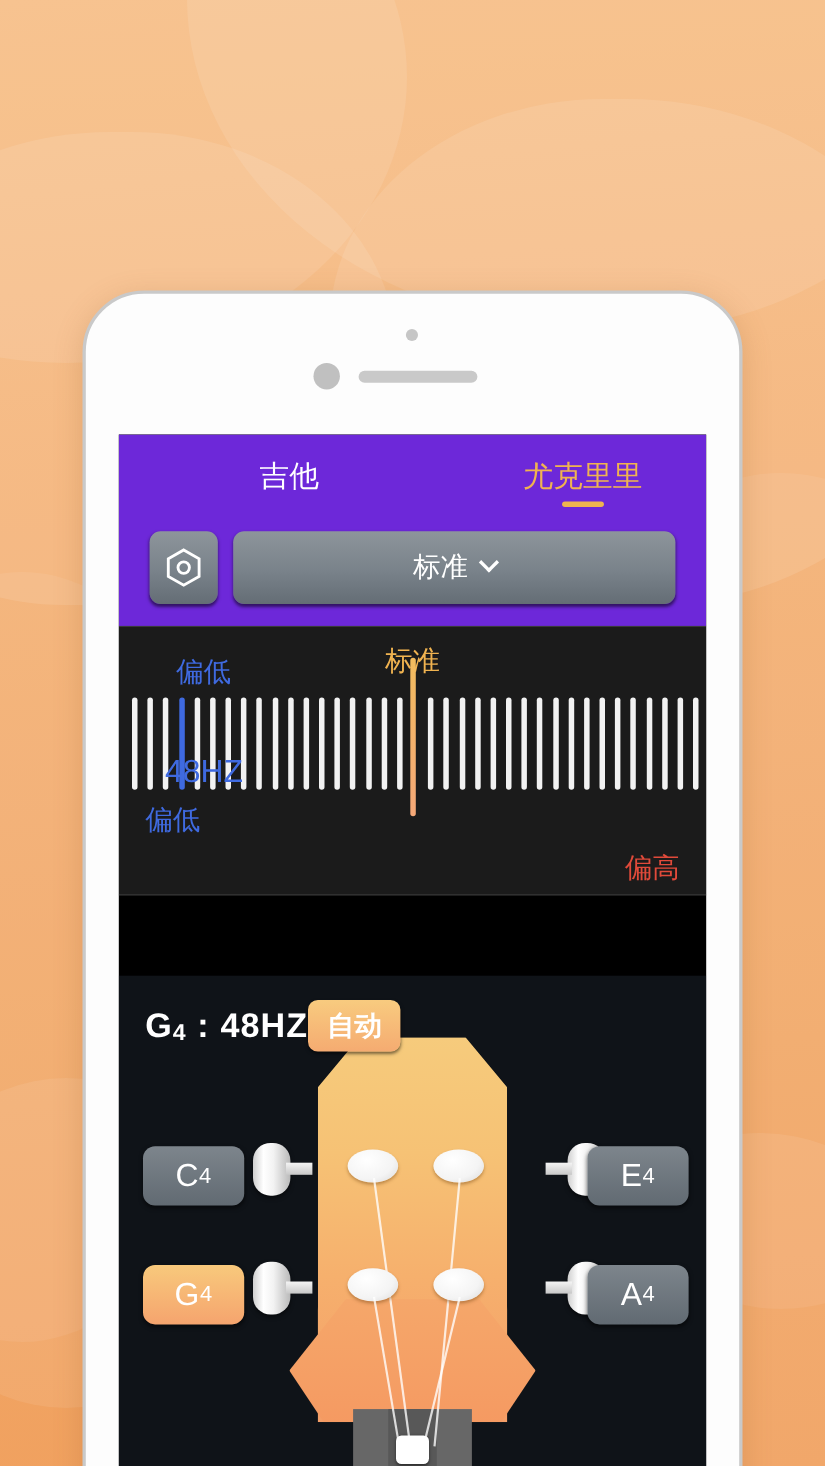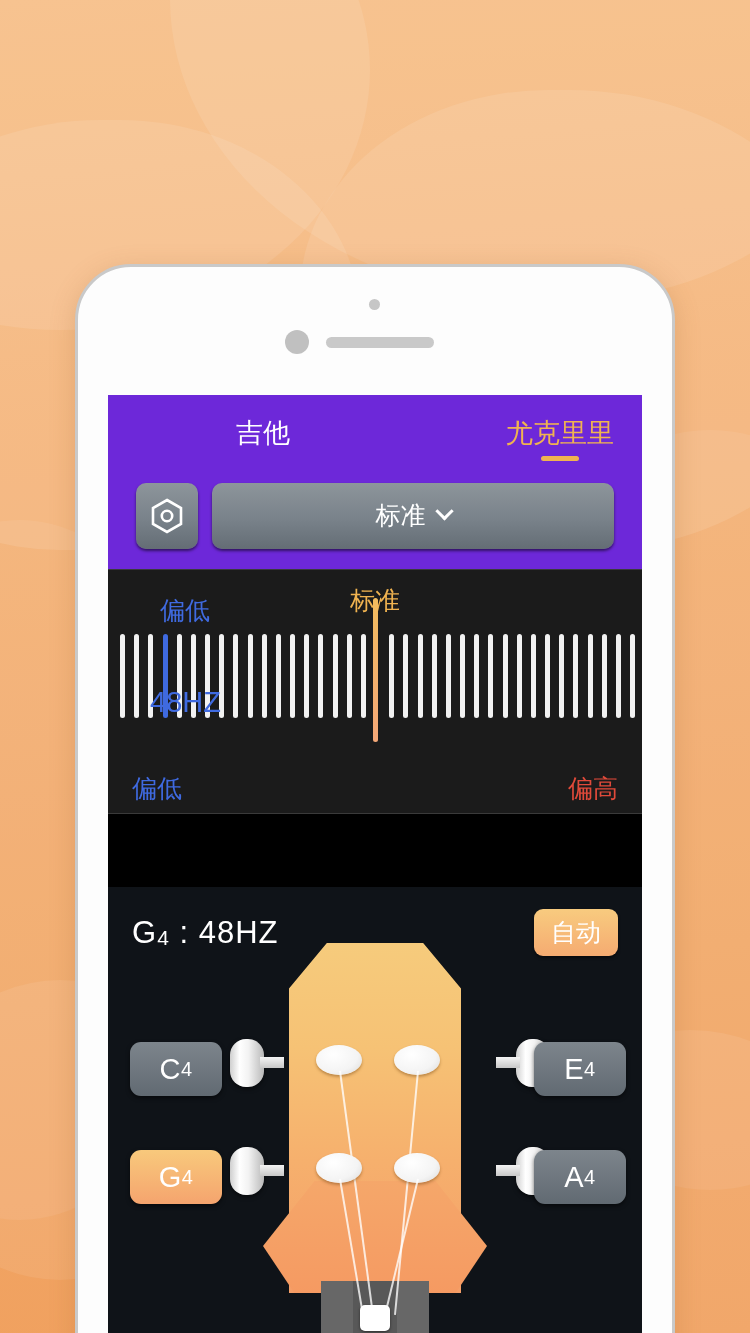--- a/index.html
+++ b/index.html
@@ -73,21 +73,21 @@
   
   #top-panel{ background:#6d28d9; padding:0 0 20px; border-bottom:1px solid #3a3a3a; }
 
   #tabs{ display:flex; align-items:flex-start; padding:22px 28px 0; }
   .tab{ flex:0 0 auto; text-align:center; position:relative; cursor:pointer; }
   .tab-label{ font-size:27px; color:#fff; display:block; line-height:1.25; }
   .tab.active .tab-label{ color:#f0b350; }
   .tab-underline{ display:block; height:5px; border-radius:3px; background:#f0b350; width:38px; margin:5px auto 0; }
   .tab:not(.active) .tab-underline{ background:transparent; }
   #tab-guitar{ margin-left:100px; }
-  #tab-ukulele{ margin-left:auto; }
+  #tab-ukulele{ margin-left:auto; margin-right:30px; }
 
   #ctrl-row{ display:flex; align-items:center; gap:14px; padding:22px 28px 0; }
   .gbtn{
     background:linear-gradient(180deg,#8d959b 0%,#79828a 55%,#646d75 100%);
     border-radius:10px; color:#fff;
     display:flex; align-items:center; justify-content:center;
     box-shadow:0 2px 3px rgba(0,0,0,.55);
     cursor:pointer;
   }
   #btn-hex{ width:62px; height:66px; flex:0 0 62px; }
@@ -111,25 +111,25 @@
   }
   .tick.low{ background:#3f6ae0; }
   #needle{
     position:absolute; left:50%; margin-left:-2px; top:-28px;
     width:5px; height:144px; border-radius:3px;
     background:linear-gradient(180deg,#f2bc5e 0%,#f5a878 100%);
   }
   #lbl-hz{ position:absolute; left:42px; top:116px; font-size:29px; color:#3f6ae0; font-weight:400; }
   #meter-bottom{ position:absolute; left:0; right:0; bottom:8px; display:flex; justify-content:space-between; padding:0 24px; }
   #lbl-low-bot{ font-size:25px; color:#3f6ae0; }
-  #lbl-high-bot{ font-size:25px; color:#e04a3a; }
+  #lbl-high-bot{ font-size:25px; color:#e04a3a;margin-top:43px; }
 
   
   #inst-panel{ background:#0f1318; position:absolute; left:0; right:0; top:492px; bottom:0; overflow:hidden; }
-  #note-row{ display:flex; align-items:center; justify-content:space-between; padding:22px 24px 0; position:relative; z-index:5; }
+  #note-row{ display:flex; align-items:center; justify-content:flex-start; padding:22px 24px 0; position:relative; z-index:5;font-weight:bold; }
   #note-text{ font-size:31px; color:#fff; letter-spacing:1px; }
   #note-text .sub{ font-size:21px; vertical-align:-2px; }
   #btn-auto{
     background:linear-gradient(180deg,#f8cb7f 0%,#f5ab71 100%);
     color:#fff; font-size:25px;
     padding:7px 17px; border-radius:9px;
     box-shadow:0 2px 3px rgba(0,0,0,.5);
     cursor:pointer;
   }
 

